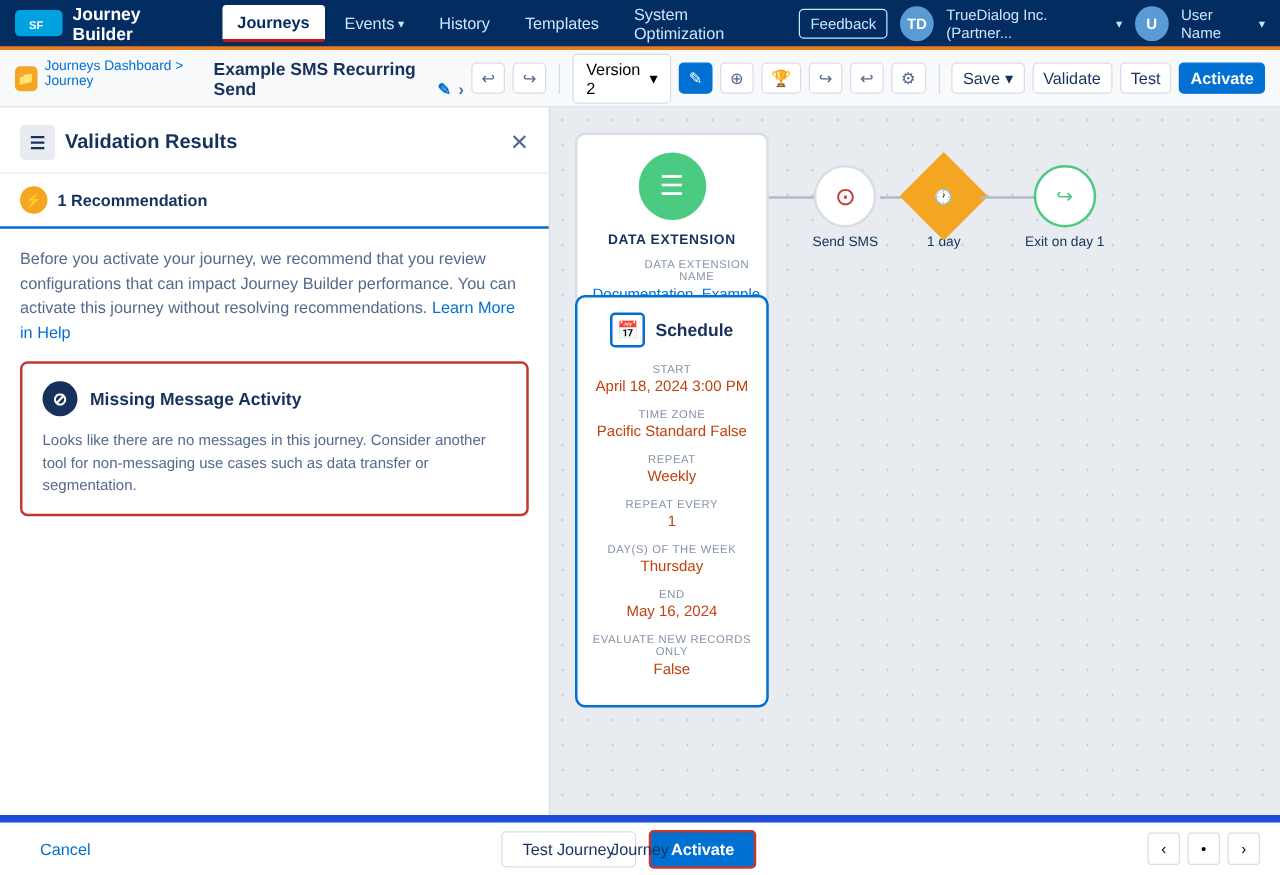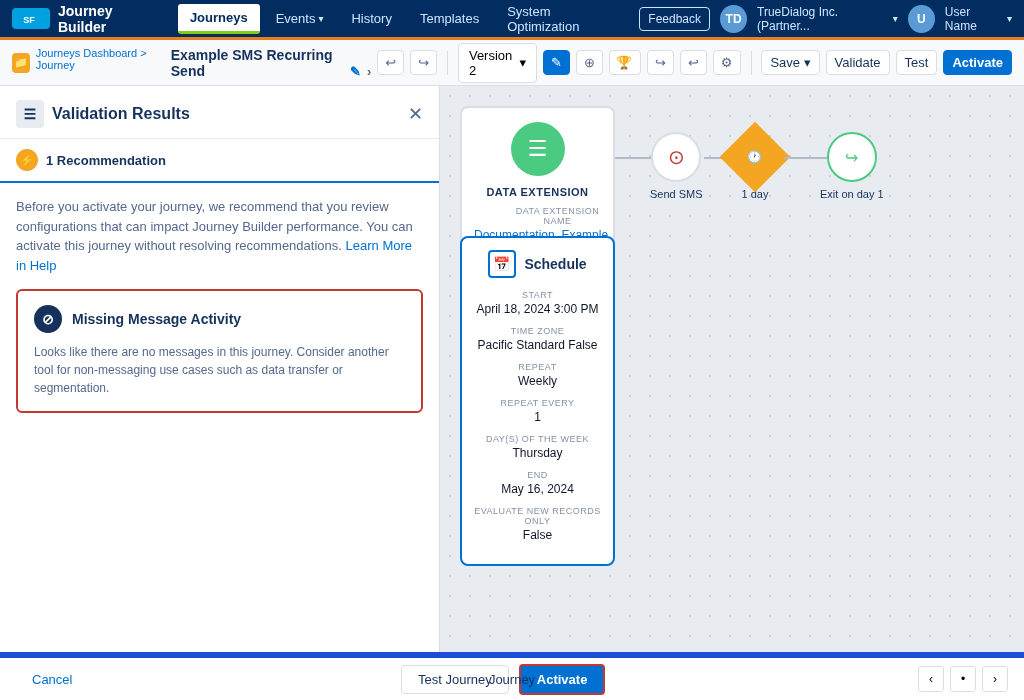--- a/index.html
+++ b/index.html
@@ -28,21 +28,21 @@
       color: #cce5ff;
       padding: 6px 12px;
       font-size: 13px;
       cursor: pointer;
       border-radius: 3px;
     }
     .nav-item.active {
       background: white;
       color: #032d60;
       font-weight: 600;
-      border-bottom: 3px solid #84cc16;
+      border-bottom: 3px solid #b91c1c;
     }
     .nav-right {
       margin-left: auto;
       display: flex;
       align-items: center;
       gap: 10px;
       color: #cce5ff;
       font-size: 13px;
     }
     .nav-avatar {
@@ -342,21 +342,21 @@
     }
     .schedule-field-label {
       font-size: 9px;
       color: #8492a6;
       letter-spacing: 0.5px;
       text-transform: uppercase;
       margin-bottom: 2px;
     }
     .schedule-field-value {
       font-size: 12px;
-      color: #0f172a;
+      color: #c2410c;
       margin-bottom: 10px;
     }
 
     
     .footer {
       height: 48px;
       background: white;
       border-top: 6px solid #1d4ed8;
       display: flex;
       align-items: center;

